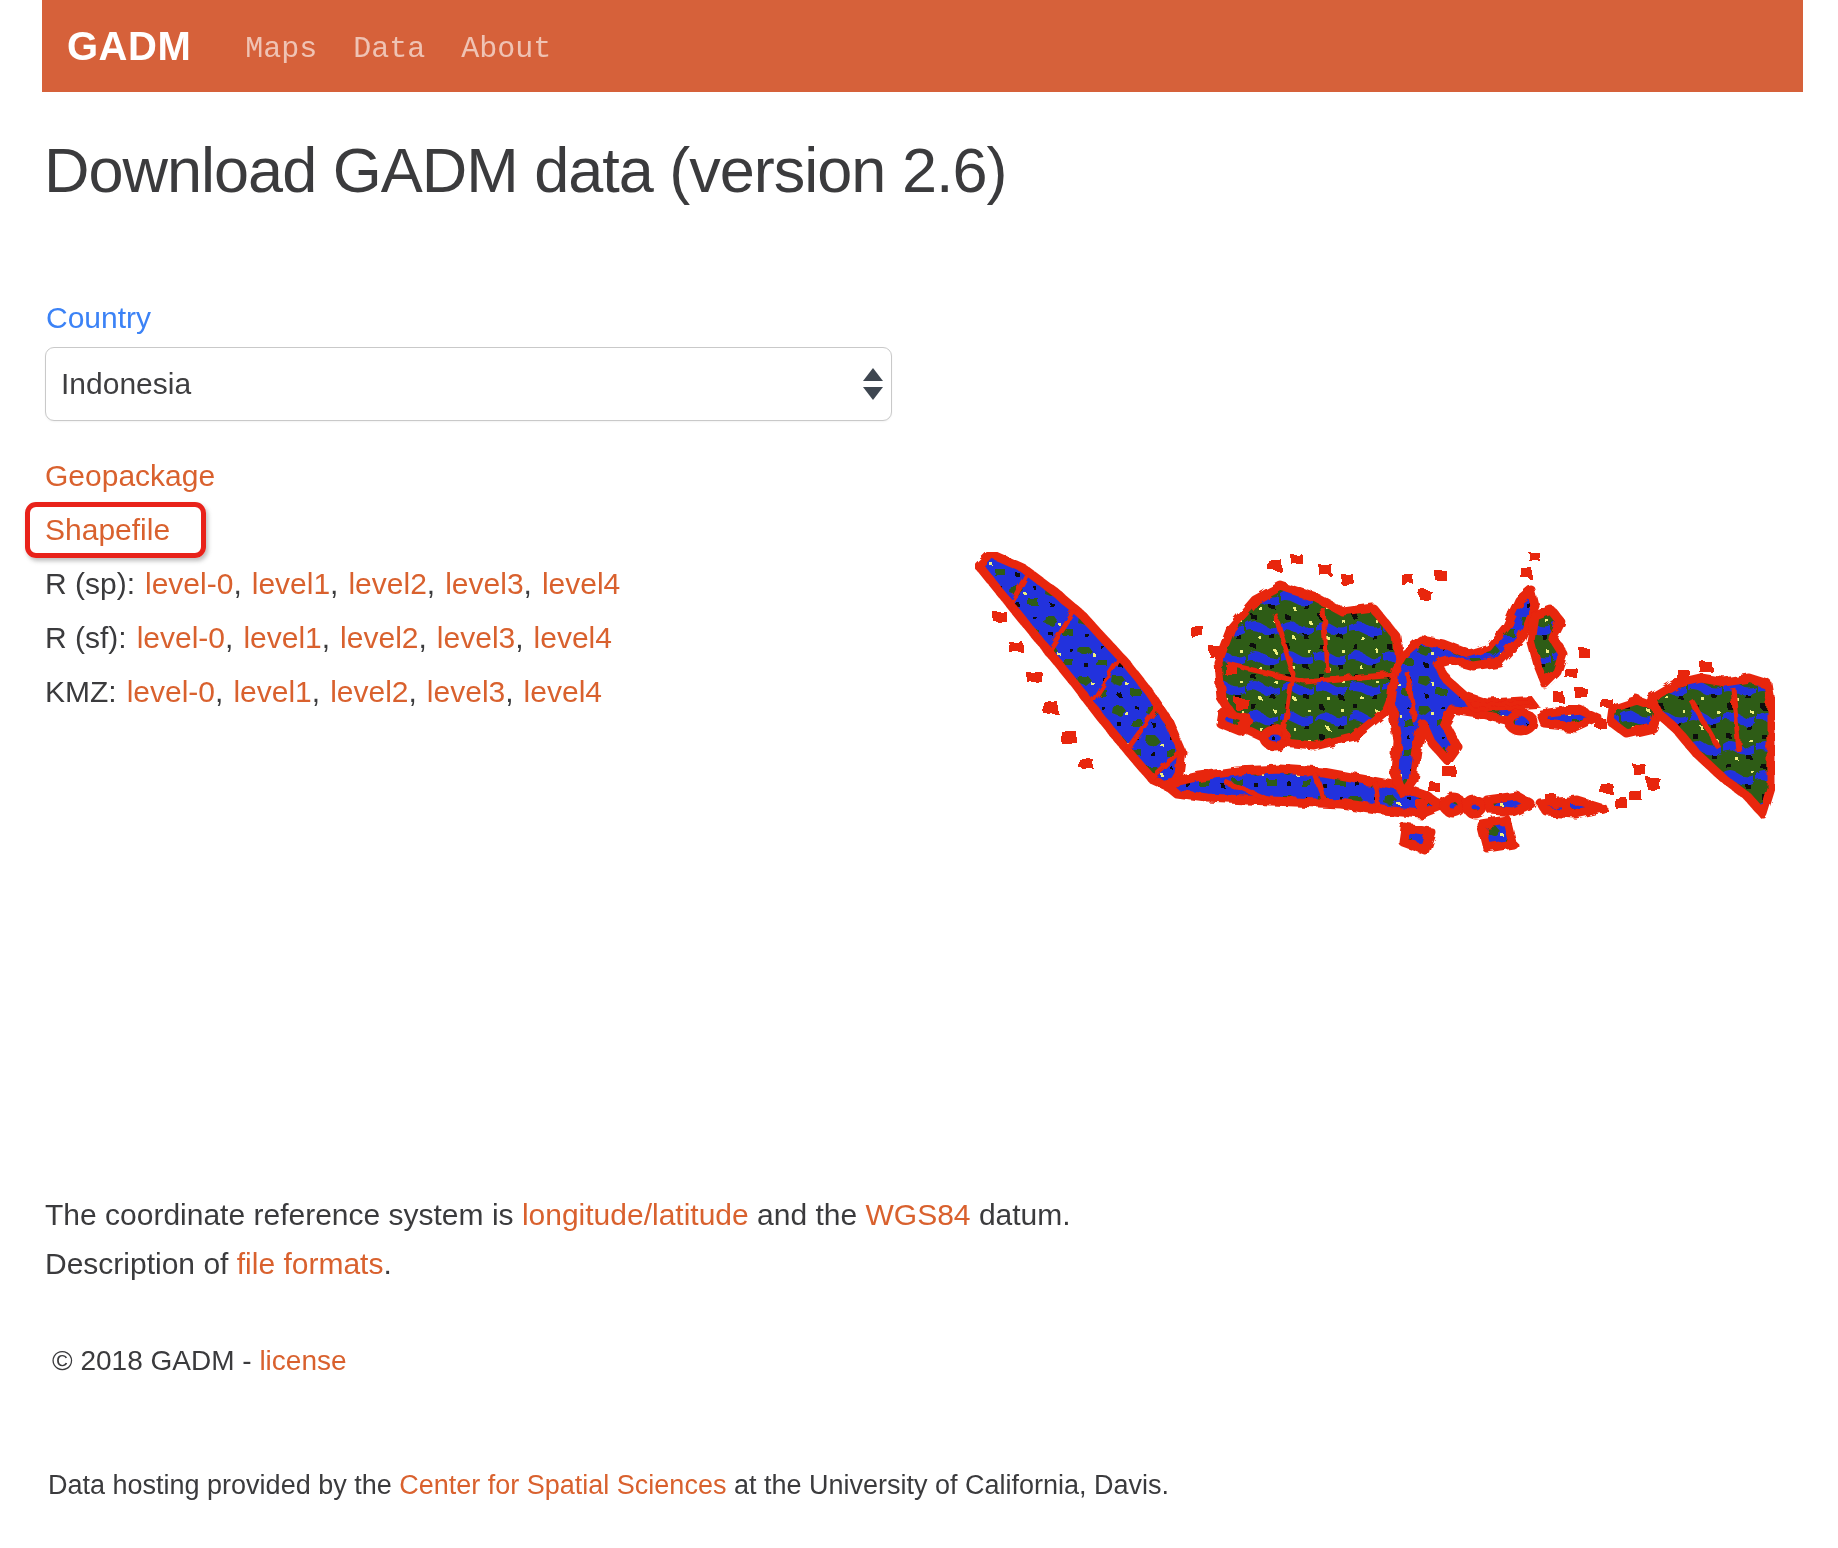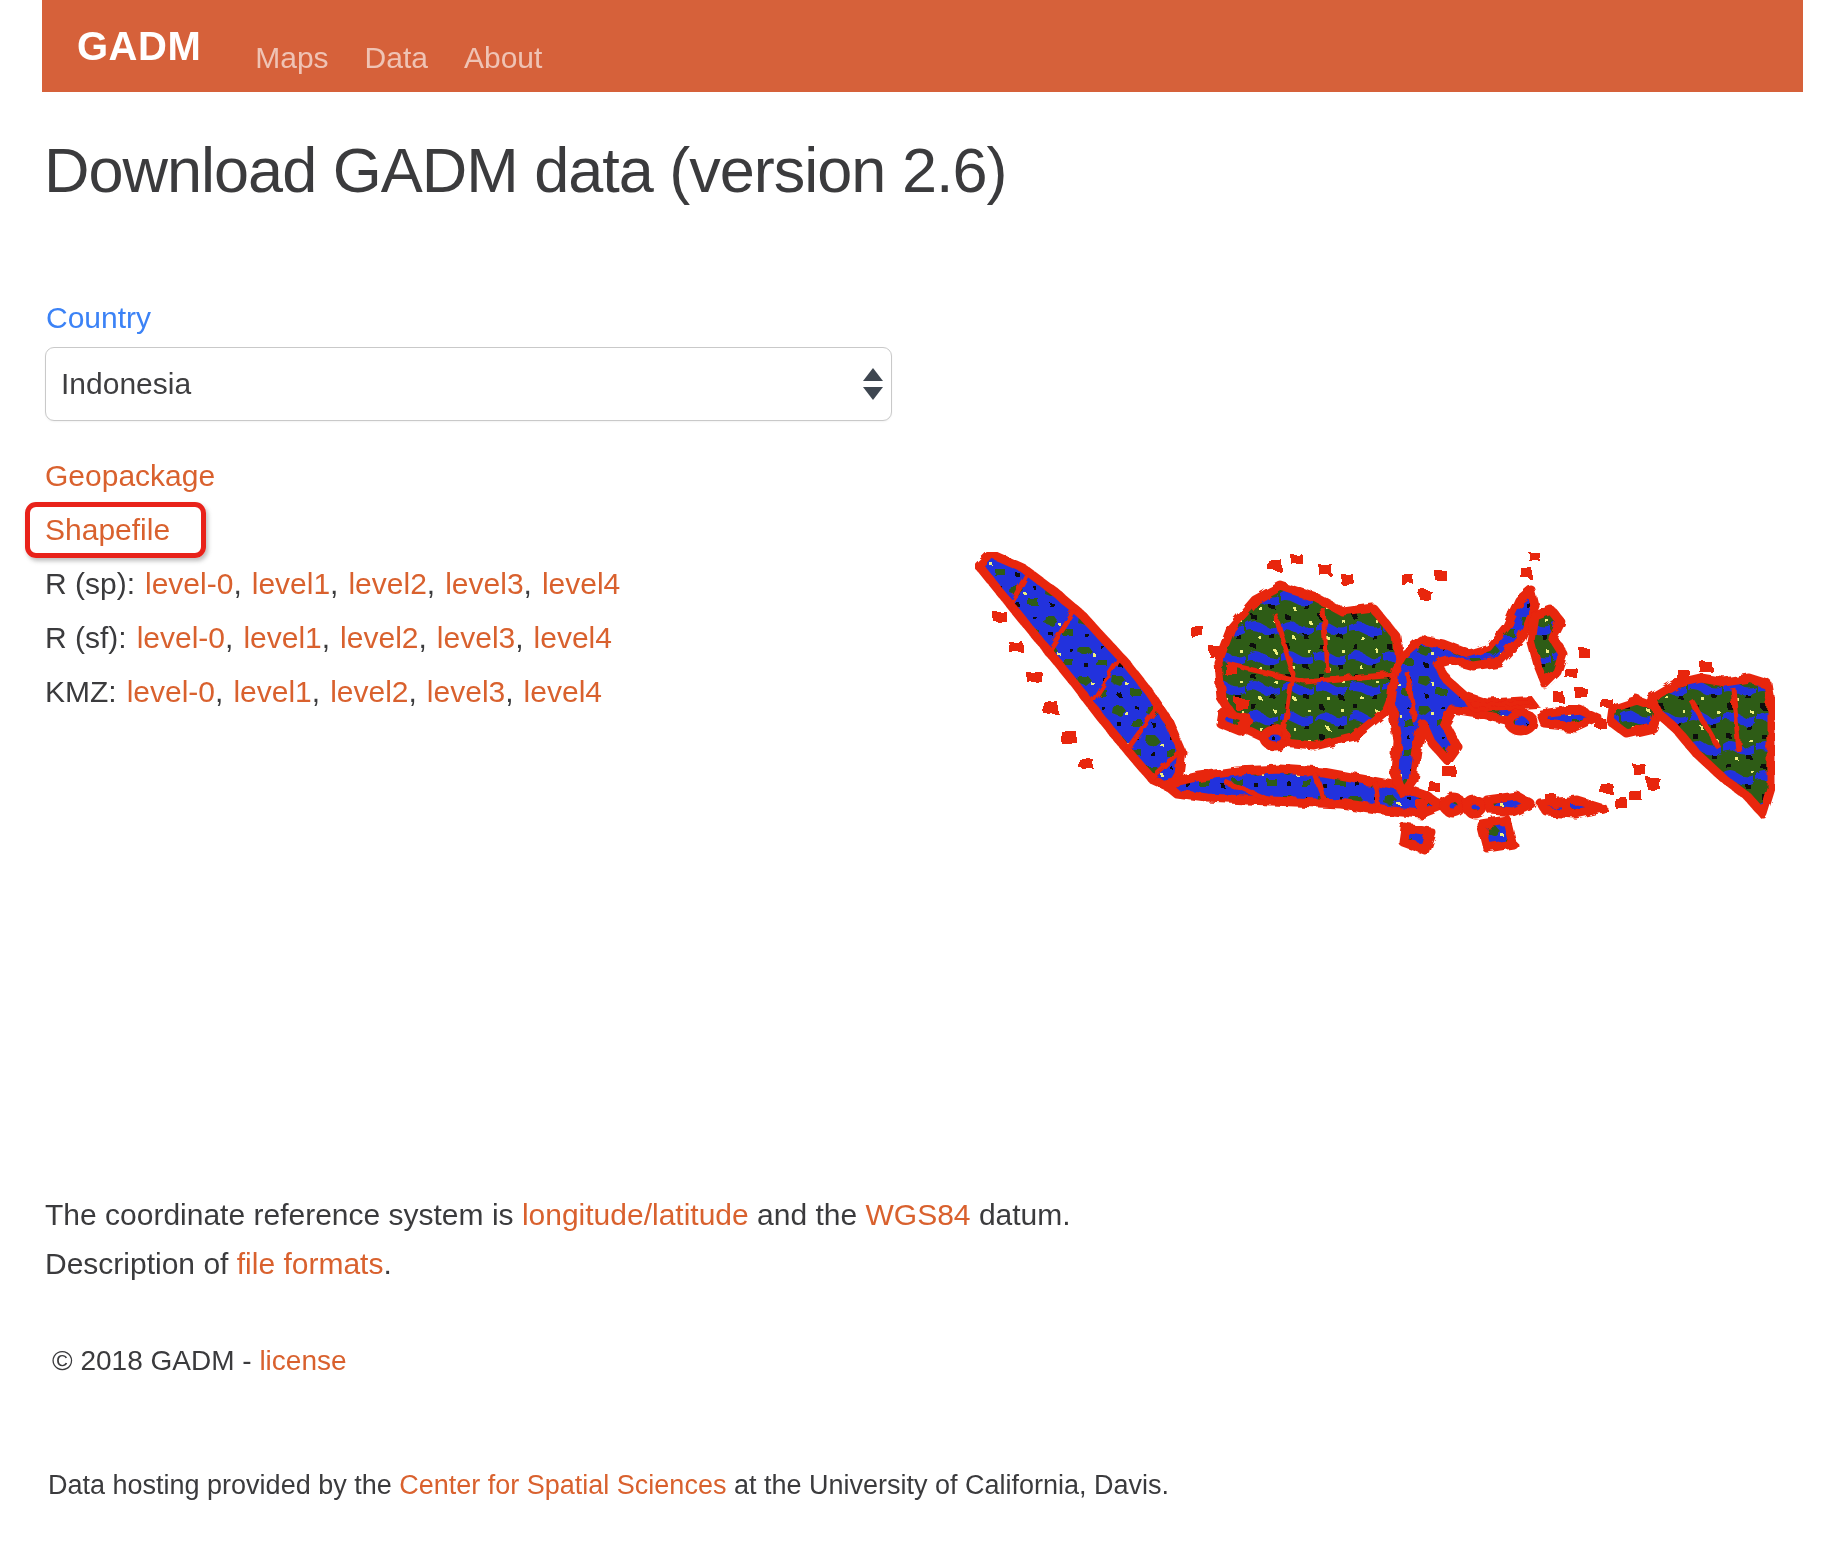--- a/index.html
+++ b/index.html
@@ -7,23 +7,23 @@
     position:relative; width:1838px; height:1548px; background:#ffffff;
     font-family:"Liberation Sans", sans-serif; overflow:hidden;
   }
   a { text-decoration:none; color:#d9612e; cursor:pointer; }
 
   
   .topbar {
     position:absolute; left:42px; top:0; width:1761px; height:92px;
     background:#d6613a; display:flex; align-items:center;
   }
-  .brand { margin-left:35px; font-size:40px; font-weight:600; color:#ffffff; letter-spacing:0.5px; }
+  .brand { margin-left:25px; font-size:40px; font-weight:600; color:#ffffff; letter-spacing:0.5px; }
   .topnav { margin-left:54px; display:flex; gap:36px; }
-  .topnav a { font-size:30px; color:rgba(255,255,255,0.62); position:relative; top:12px; }
+  .topnav a { font-size:30px; color:rgba(255,255,255,0.62); position:relative; top:3px;font-family:Liberation Mono, monospace; }
 
   
   .page-title {
     position:absolute; left:44px; top:134px; margin:0;
     font-size:63px; font-weight:400; color:#3b3b3d; letter-spacing:-1px; white-space:nowrap;
   }
 
   
   .country-label { position:absolute; left:46px; top:301px; font-size:30px; color:#3b82f6; }
   .select {

